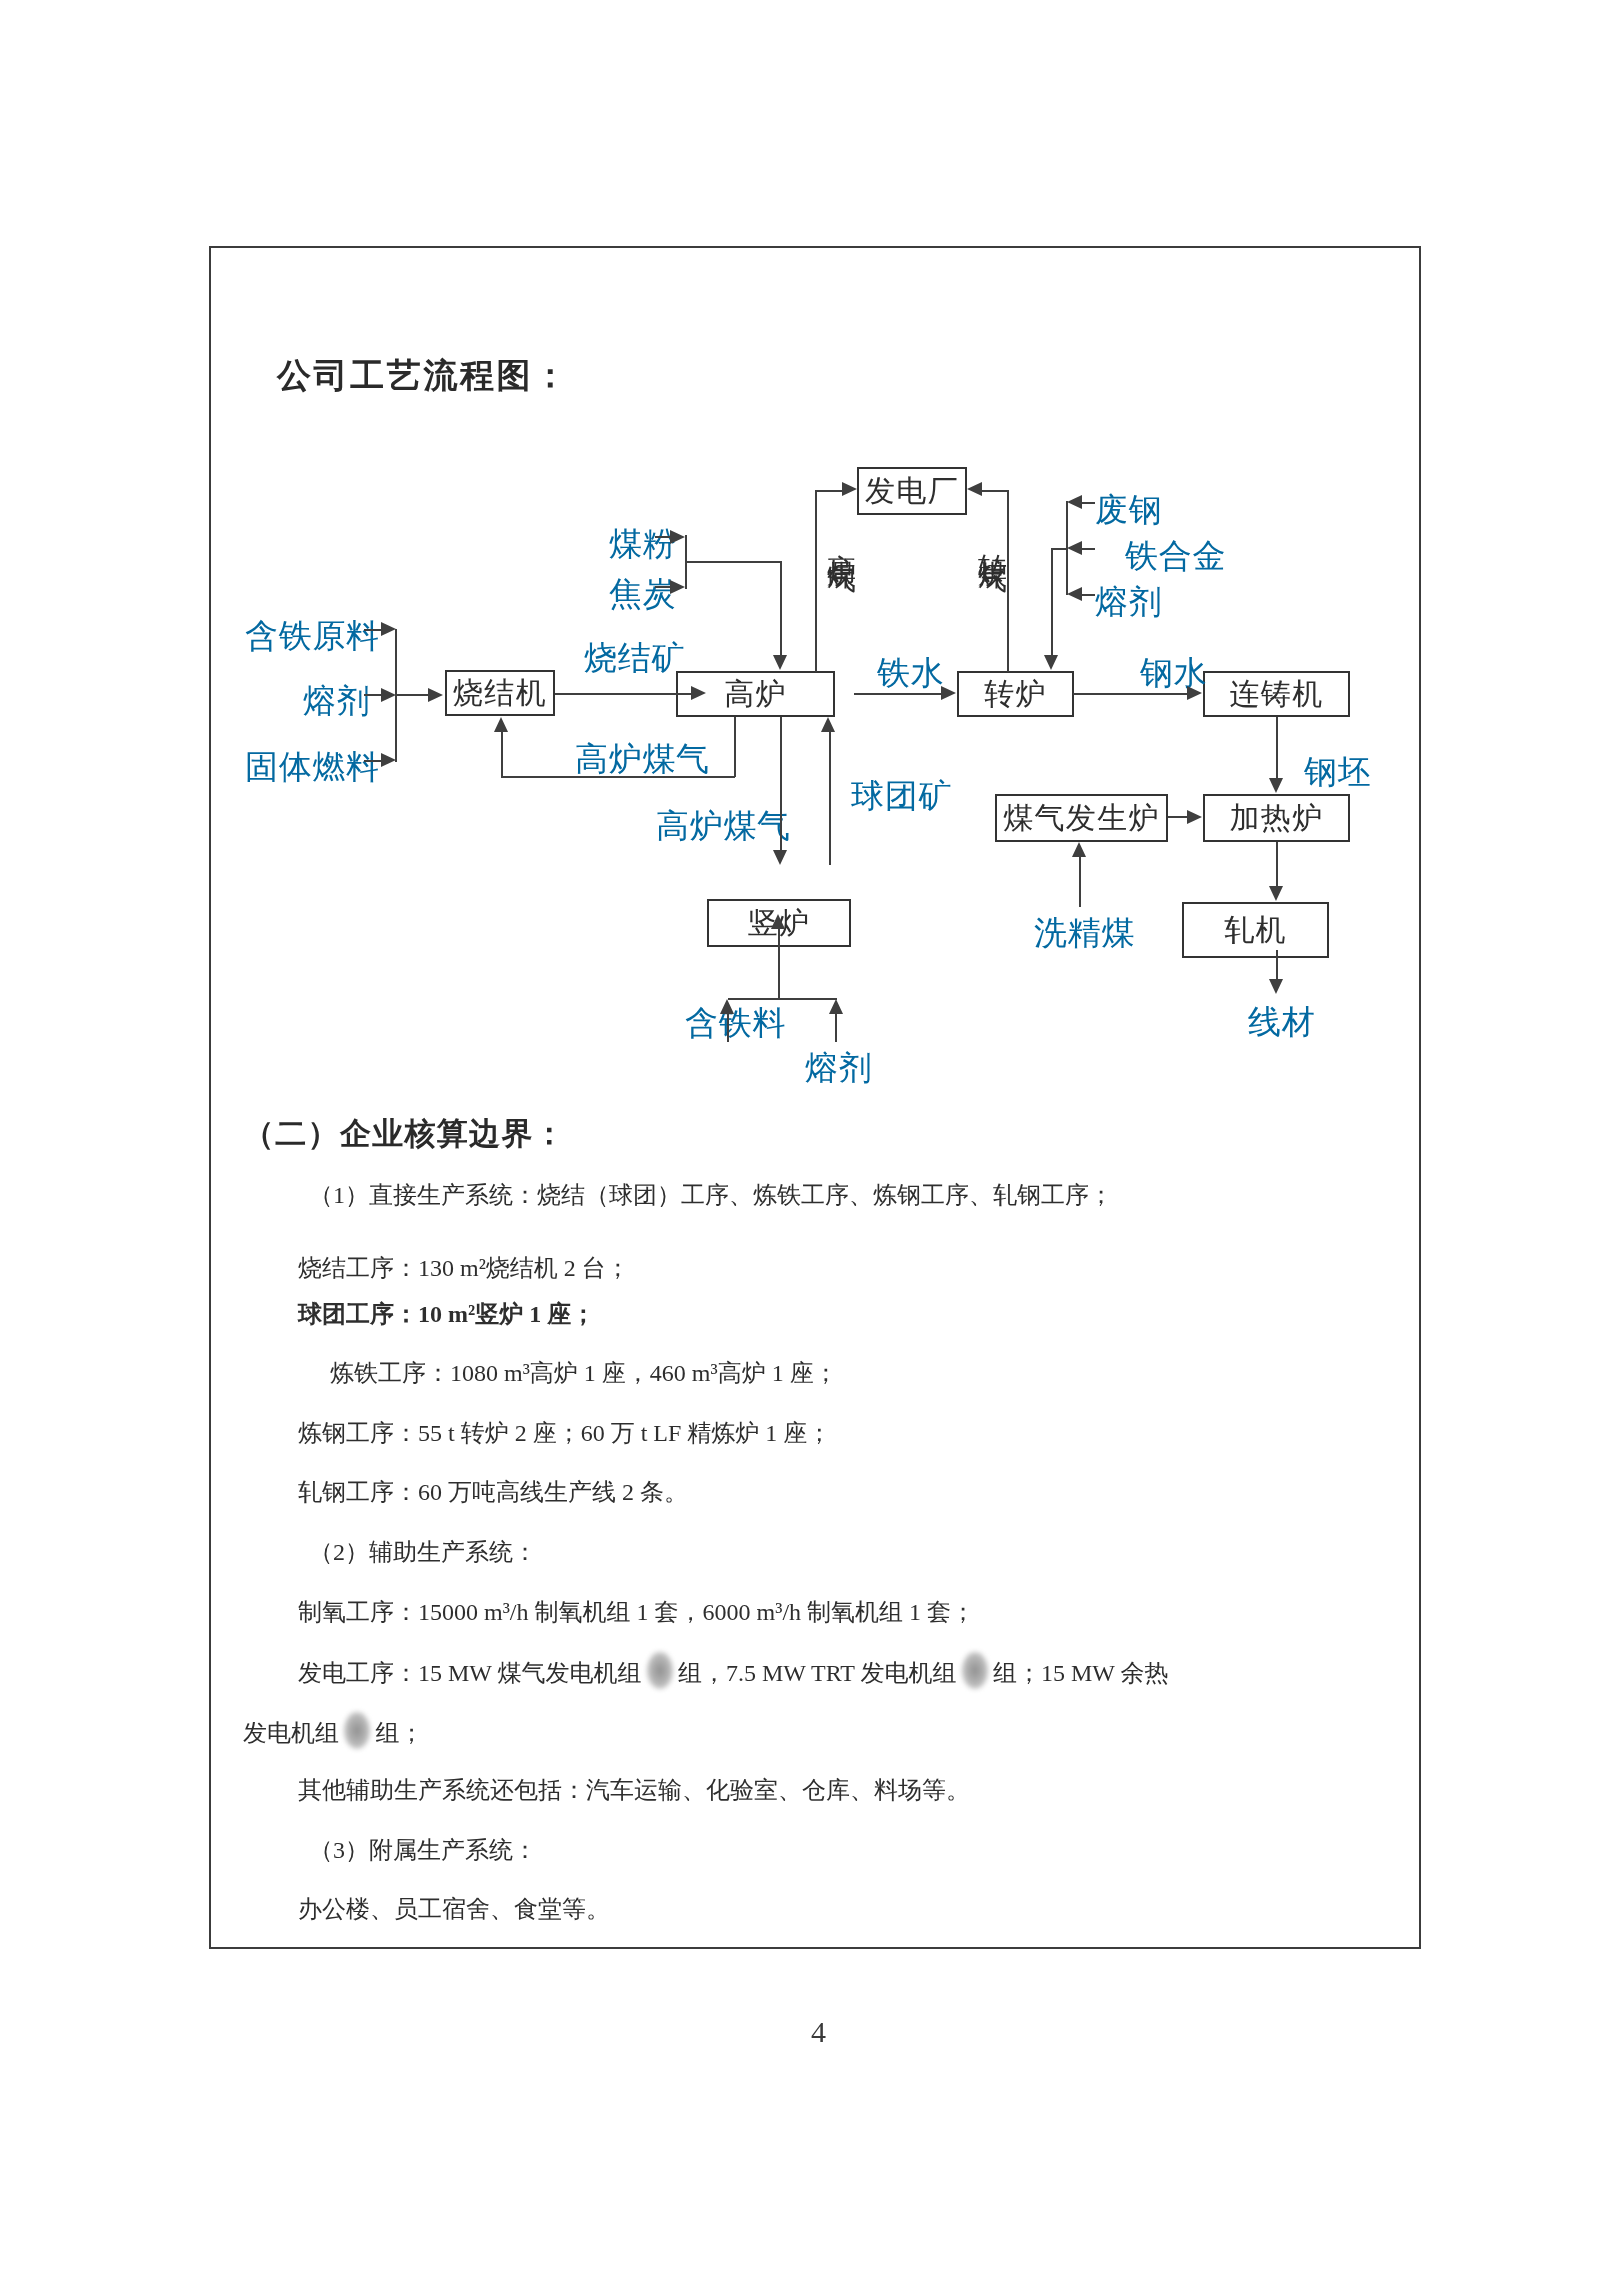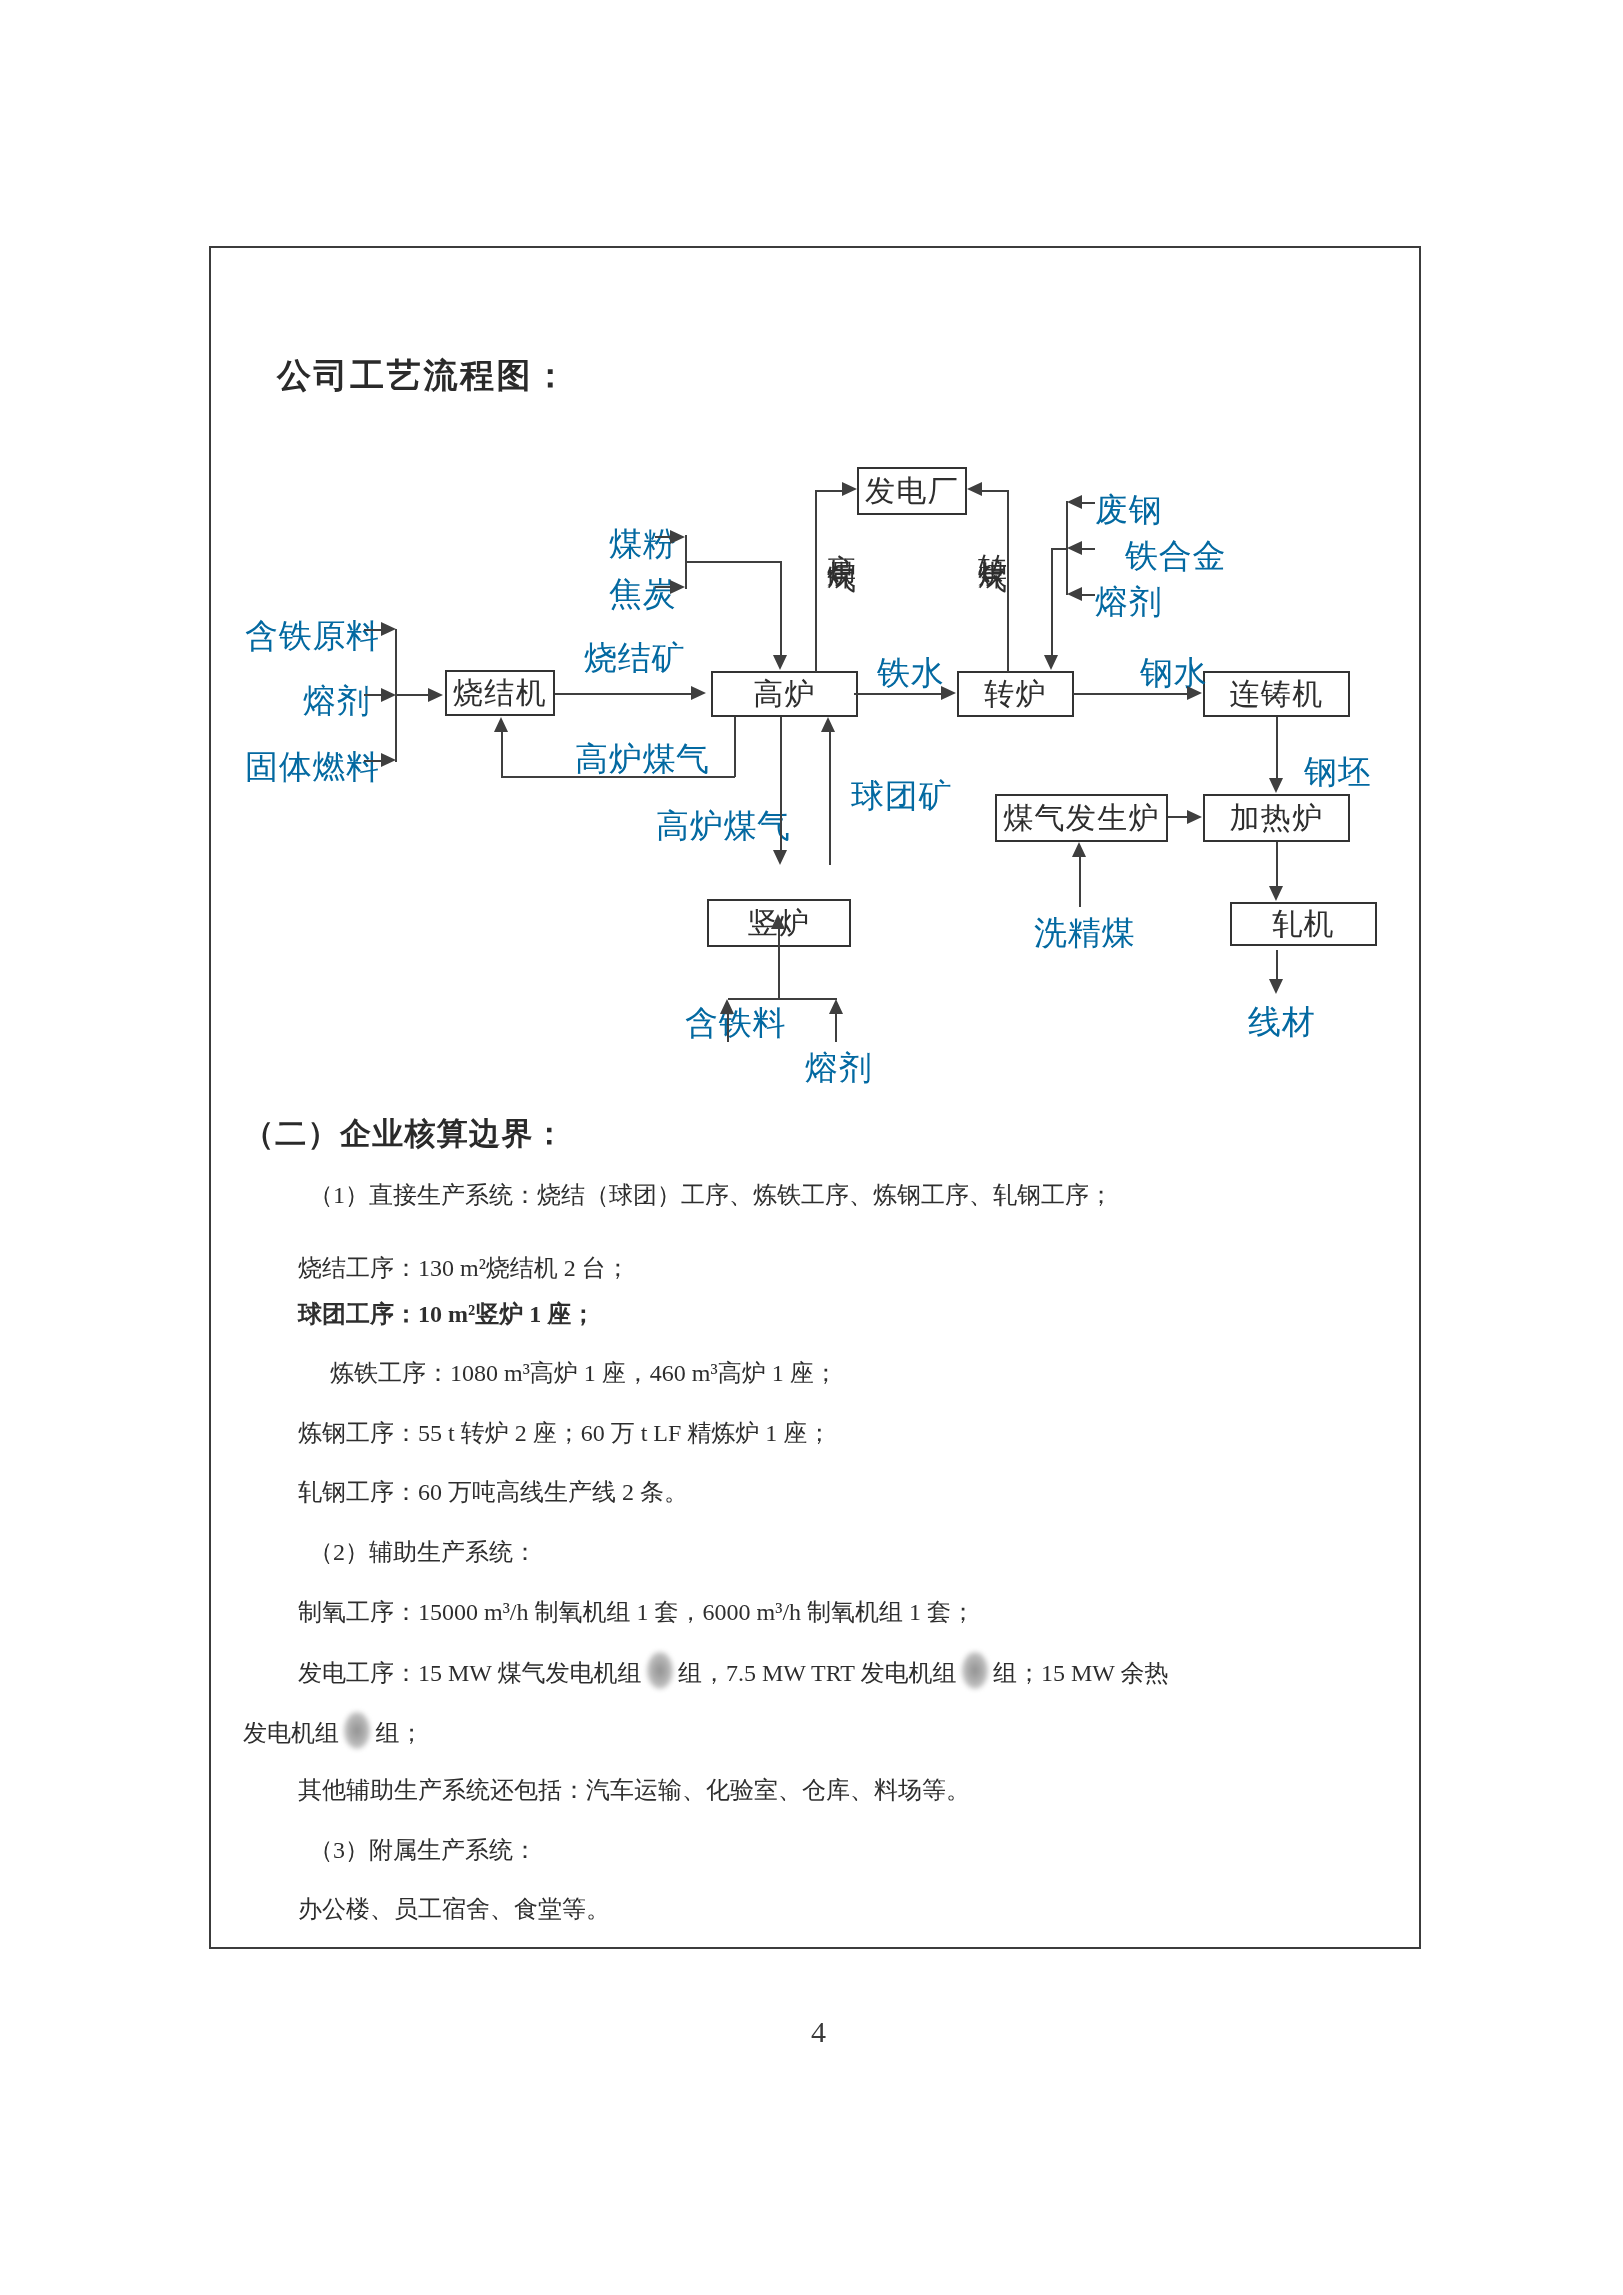--- a/index.html
+++ b/index.html
@@ -37,27 +37,27 @@
 
 <div class="canvas">
   <div class="page-border"></div>
 
   <div class="doc-title">公司工艺流程图：</div>
 
   <div>
 
     <div class="box" style="left:857px;top:467px;width:110px;height:48px;">发电厂</div>
     <div class="box" style="left:445px;top:670px;width:110px;height:46px;">烧结机</div>
-    <div class="box" style="left:711px;top:671px;width:147px;height:46px;">高炉</div>
+    <div class="box" style="left:676px;top:671px;width:159px;height:46px;">高炉</div>
     <div class="box" style="left:957px;top:671px;width:117px;height:46px;">转炉</div>
     <div class="box" style="left:1203px;top:671px;width:147px;height:46px;">连铸机</div>
     <div class="box" style="left:707px;top:865px;width:144px;height:48px;margin-top:34px;">竖炉</div>
     <div class="box" style="left:995px;top:794px;width:173px;height:48px;">煤气发生炉</div>
     <div class="box" style="left:1203px;top:794px;width:147px;height:48px;">加热炉</div>
-    <div class="box" style="left:1230px;top:902px;width:147px;height:44px;">轧机</div>
+    <div class="box" style="left:1182px;top:902px;width:147px;height:56px;">轧机</div>
 
     <div class="lbl" style="left:609px;top:522px;">煤粉</div>
     <div class="lbl" style="left:609px;top:572px;">焦炭</div>
     <div class="lbl" style="left:245px;top:614px;">含铁原料</div>
     <div class="lbl" style="left:303px;top:679px;">熔剂</div>
     <div class="lbl" style="left:245px;top:745px;">固体燃料</div>
     <div class="lbl" style="left:584px;top:636px;">烧结矿</div>
     <div class="lbl" style="left:877px;top:651px;">铁水</div>
     <div class="lbl" style="left:1140px;top:651px;">钢水</div>
     <div class="lbl" style="left:1095px;top:488px;">废钢</div>

